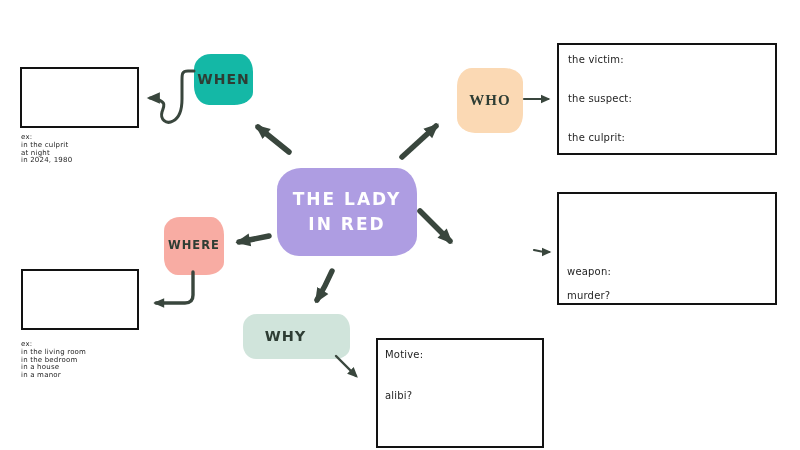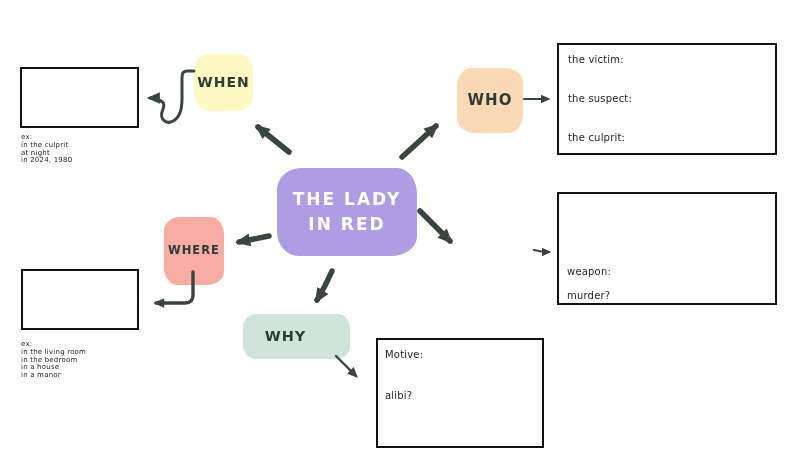--- a/index.html
+++ b/index.html
@@ -6,23 +6,23 @@
   .canvas{
     position:relative;width:800px;height:450px;background:#ffffff;overflow:hidden;
     font-family:"DejaVu Sans","Liberation Sans",sans-serif;
   }
   .connector-layer{position:absolute;left:0;top:0;width:800px;height:450px;pointer-events:none;}
   .node{
     position:absolute;display:flex;align-items:center;justify-content:center;
     text-align:center;color:#2E3D34;font-weight:700;box-sizing:border-box;
   }
   .node .lbl{letter-spacing:1px;line-height:1.15;}
-  .node-when{left:194px;top:54px;width:59px;height:57px;background:#fef9c3;border-radius:17px 13px 19px 15px/15px 18px 13px 19px;font-size:14px;}
-  .node-who{left:457px;top:68px;width:66px;height:65px;background:#FBD9B4;border-radius:15px 19px 14px 18px/18px 14px 19px 15px;font-size:15px;}
-  .node-where{left:164px;top:217px;width:60px;height:68px;background:#F8ACA3;border-radius:16px 13px 18px 14px/14px 18px 13px 17px;font-size:11.5px;}
+  .node-when{left:194px;top:54px;width:59px;height:51px;background:#14b8a6;border-radius:17px 13px 19px 15px/15px 18px 13px 19px;font-size:14px;}
+  .node-who{left:457px;top:68px;width:66px;height:65px;background:#FBD9B4;border-radius:15px 19px 14px 18px/18px 14px 19px 15px;font-size:15px;font-family:Liberation Serif, serif;}
+  .node-where{left:164px;top:217px;width:60px;height:58px;background:#F8ACA3;border-radius:16px 13px 18px 14px/14px 18px 13px 17px;font-size:11.5px;}
   .node-whathow{left:467px;top:222px;width:66px;height:64px;background:#FBD9B4;border-radius:14px 18px 13px 17px/17px 13px 18px 14px;font-size:13px;}
   .node-why{left:243px;top:314px;width:107px;height:45px;background:#D0E4DB;border-radius:14px 12px 15px 13px/13px 15px 12px 14px;font-size:14.5px;padding-right:22px;}
   .node-center{
     left:277px;top:168px;width:140px;height:88px;background:#AE9DE2;
     border-radius:24px 20px 26px 22px/22px 26px 20px 24px;color:#ffffff;font-size:17px;
   }
   .node-center .lbl{letter-spacing:2px;line-height:25px;text-align:center;}
   .abox{
     position:absolute;background:#ffffff;border:2.4px solid #121212;box-sizing:border-box;
   }

